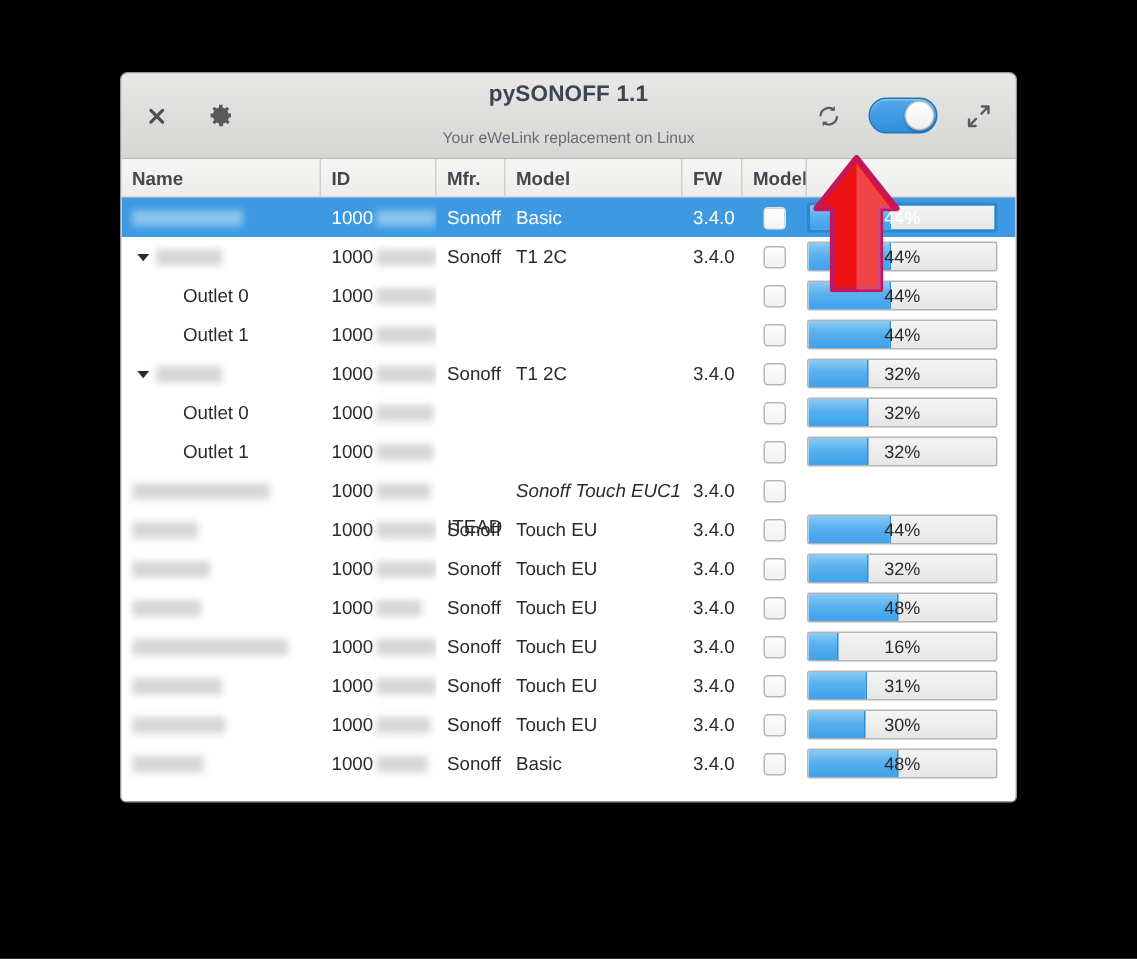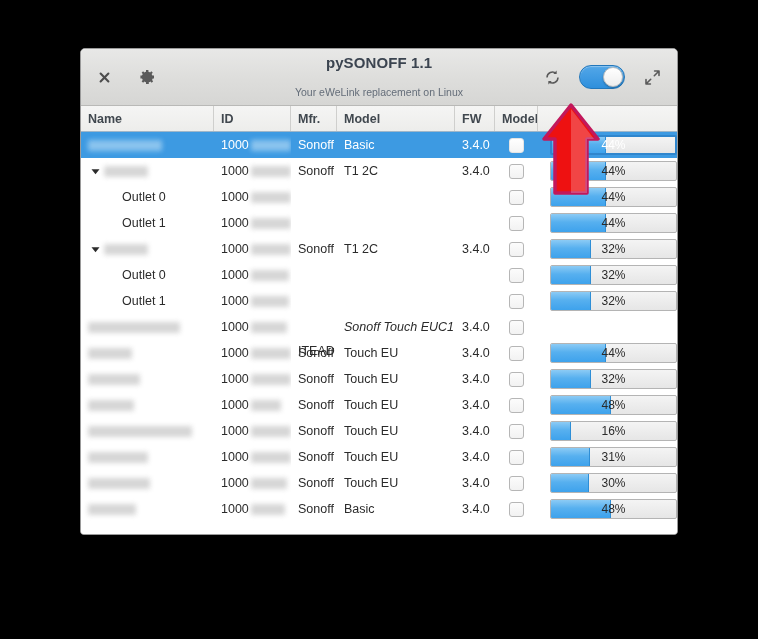--- a/index.html
+++ b/index.html
@@ -103,21 +103,21 @@
   }
   .row.selected { background: #3d9ae2; color: #ffffff; }
 
   .cell { display: flex; align-items: center; height: 26px; overflow: hidden; white-space: nowrap; }
   .c-name { padding-left: 7px; }
   .c-id   { padding-left: 7px; }
   .c-mfr  { padding-left: 7px; }
   .c-model{ padding-left: 7px; }
   .c-fw   { padding-left: 7px; }
   .c-state{ justify-content: center; }
-  .c-bar  { justify-content: flex-end; }
+  .c-bar  { justify-content: flex-start; }
 
   .twisty {
     width: 14px; height: 14px; flex: 0 0 14px;
     display: flex; align-items: center; justify-content: center;
     margin-right: 2px;
   }
   .twisty svg { display:block; }
 
   .redact {
     display: inline-block;

